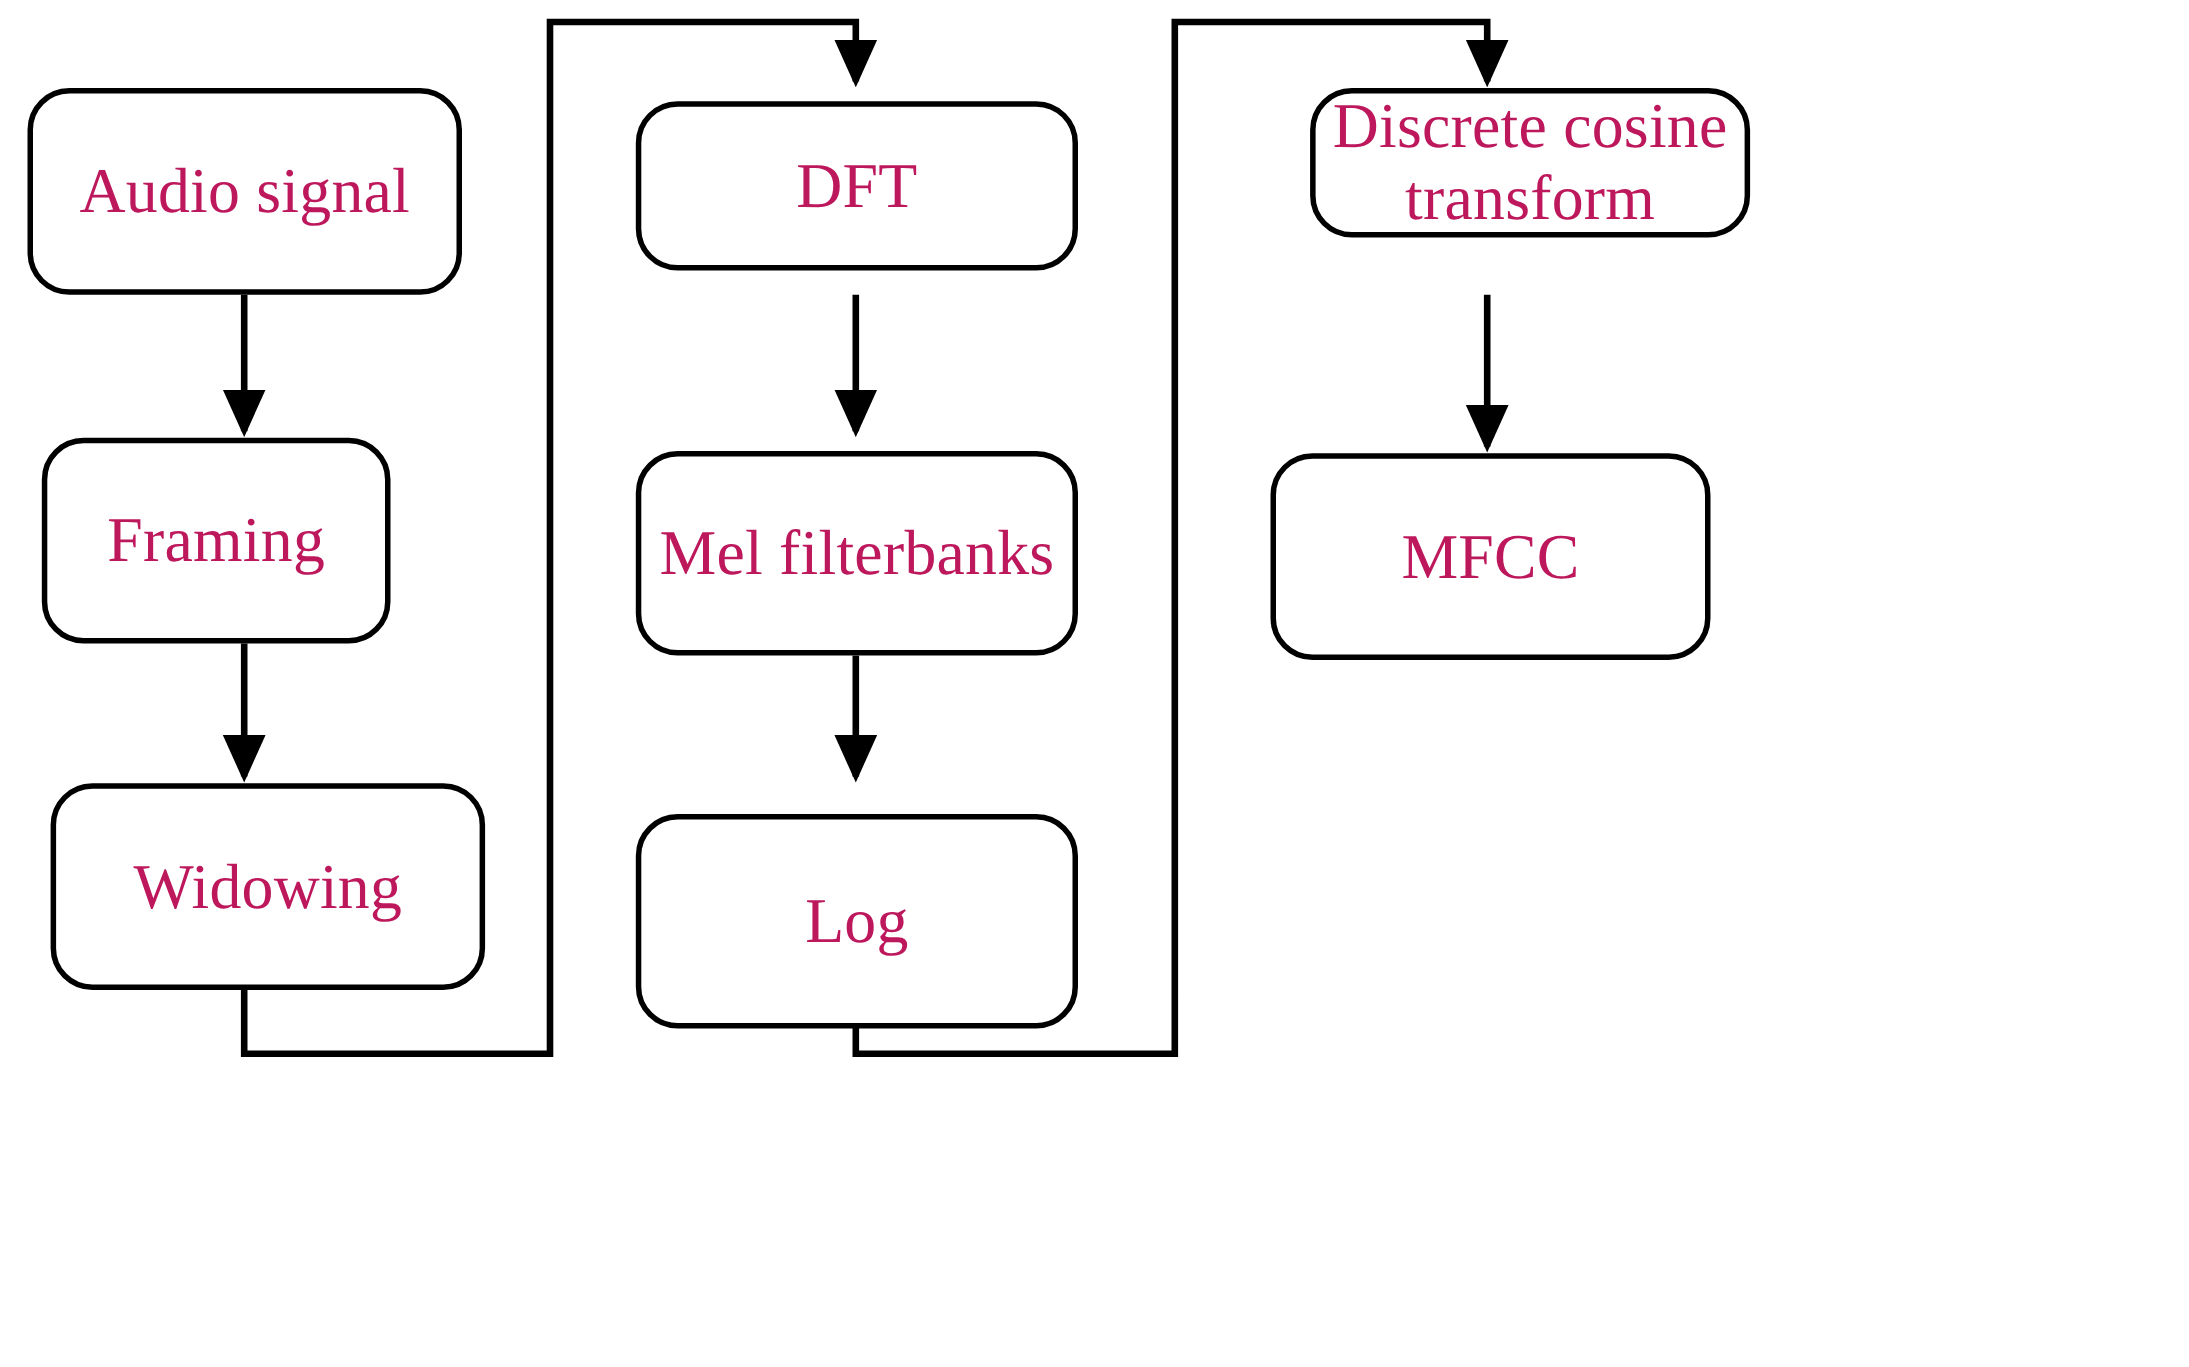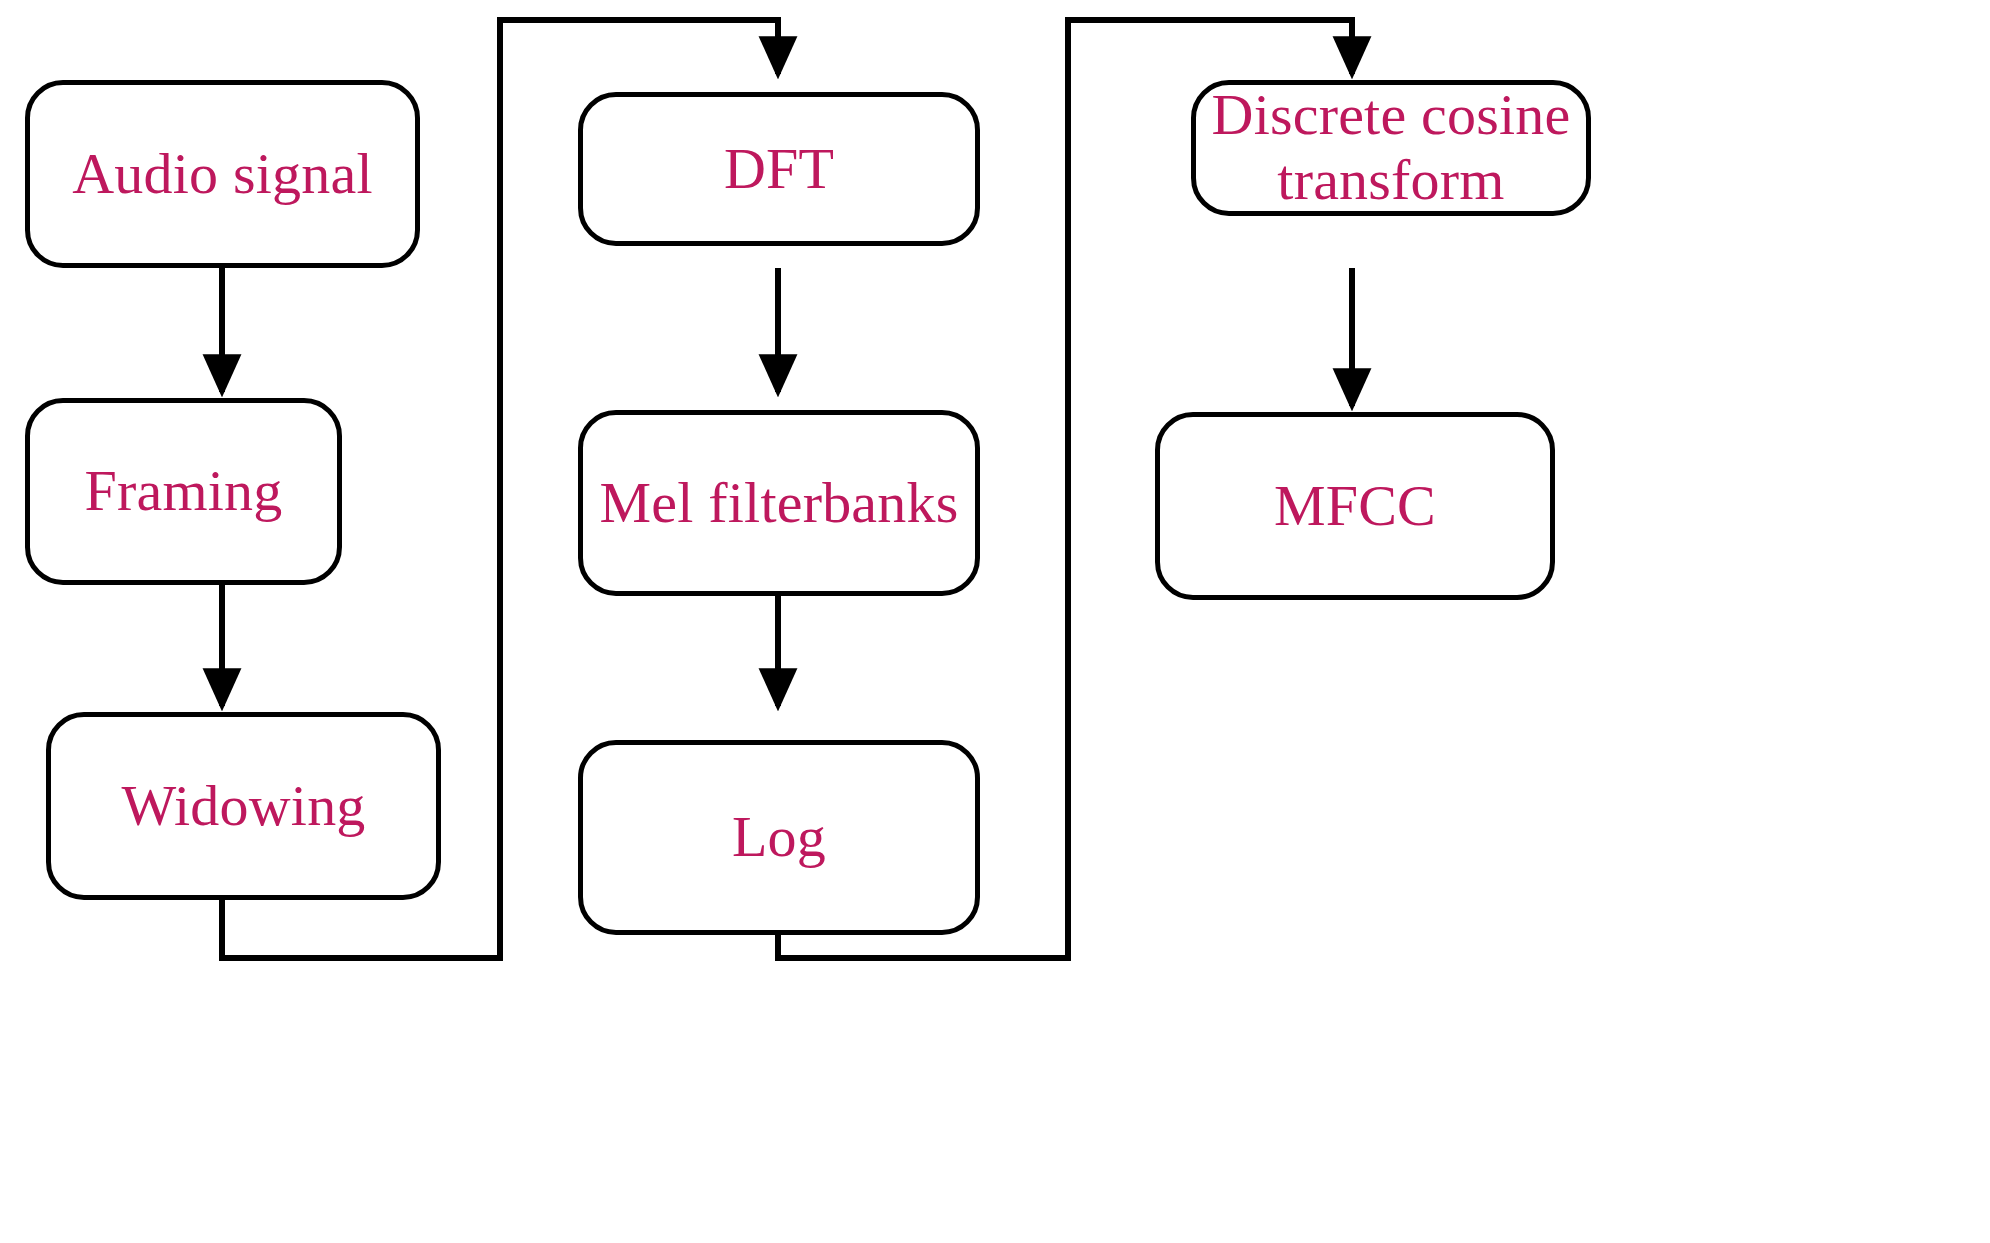--- a/index.html
+++ b/index.html
@@ -83,21 +83,21 @@
 
     <g>
       <line x1="1352" y1="268" x2="1352" y2="406" stroke="#000000" stroke-width="6" marker-end="url(#arrowhead)"></line>
     </g>
   </svg>
 
   <div class="node-box" style="left:25px; top:80px; width:395px; height:188px;">
     <span class="node-label">Audio signal</span>
   </div>
 
-  <div class="node-box" style="left:25px; top:398px; width:317px; height:187px;">
+  <div class="node-box" style="left:38px; top:398px; width:317px; height:187px;">
     <span class="node-label">Framing</span>
   </div>
 
   <div class="node-box" style="left:25px; top:712px; width:395px; height:188px;margin-left:21px;">
     <span class="node-label">Widowing</span>
   </div>
 
   <div class="node-box" style="left:578px; top:92px; width:402px; height:154px;">
     <span class="node-label">DFT</span>
   </div>

